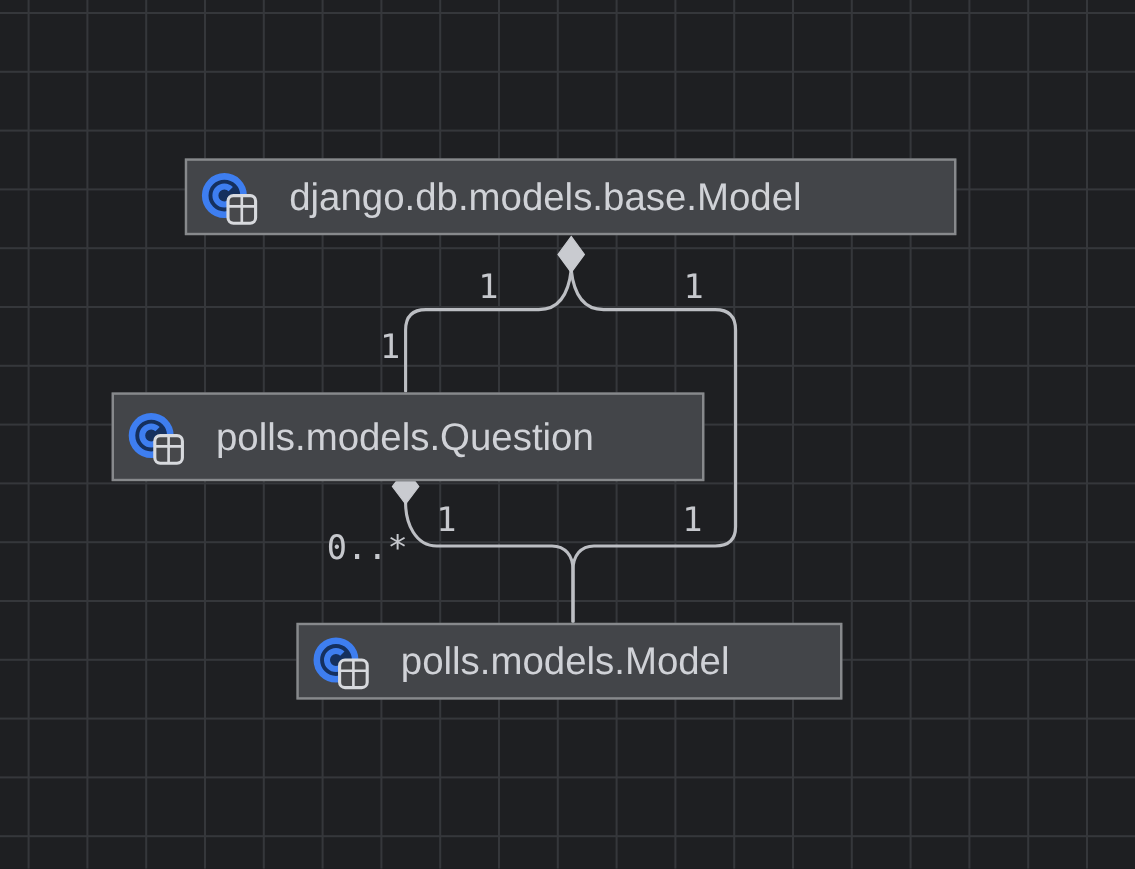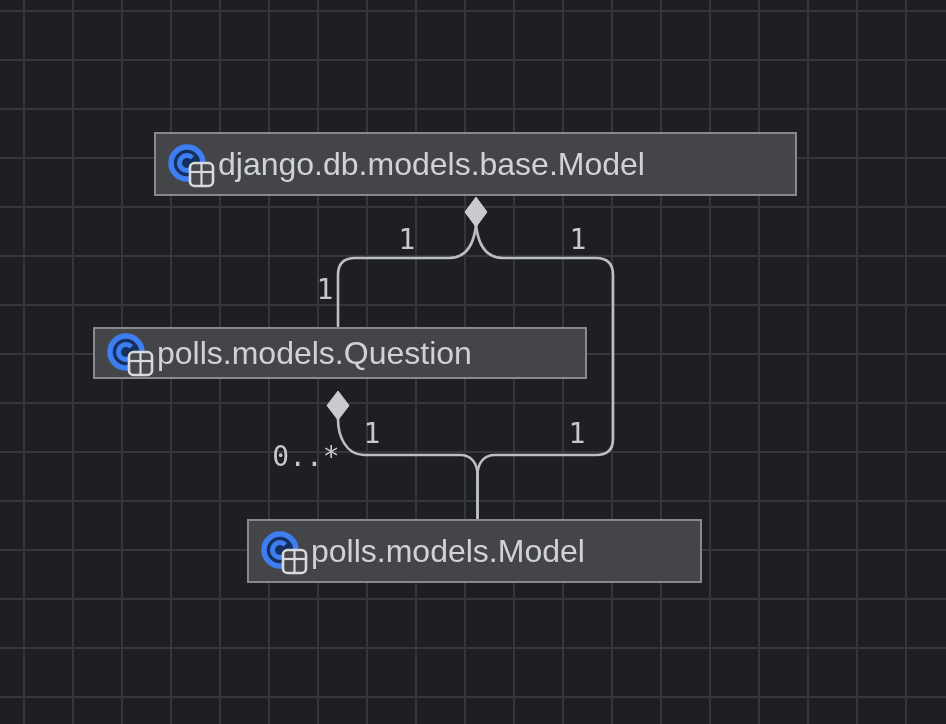--- a/index.html
+++ b/index.html
@@ -10,26 +10,26 @@
       linear-gradient(to right,#35373b 2px,transparent 2px),
       linear-gradient(to bottom,#35373b 2px,transparent 2px);
     background-size:49px 49px;
     background-position:23px 10px;
     font-family:"Liberation Sans",sans-serif;
   }
   .edges{position:absolute;left:0;top:0;width:946px;height:724px;}
   .edge-path{fill:none;stroke:#bcbec3;stroke-width:2.6;stroke-linecap:round;}
   .diamond{fill:#c9cbd0;stroke:#c9cbd0;stroke-width:1;}
   .node{
-    position:absolute;display:flex;align-items:center;gap:2px;
+    position:absolute;display:flex;align-items:center;gap:25px;
     padding:0 14px 0 10px;box-sizing:border-box;white-space:nowrap;
     background:#434549;border:2px solid #87898c;cursor:default;
   }
   .node-model{left:154px;top:132px;width:643px;height:64px;}
-  .node-question{left:93px;top:327px;width:494px;height:52px;}
+  .node-question{left:93px;top:327px;width:494px;height:74px;}
   .node-choice{left:247px;top:519px;width:455px;height:64px;}
   .node-label{font-size:32px;color:#d0d2d7;}
   .node-icon{flex:0 0 auto;margin-top:3px;}
   .mult{
     position:absolute;transform:translate(-50%,-50%);
     font-family:"DejaVu Sans Mono",monospace;font-size:28px;color:#c6c8cd;
   }
   .m-e0-src{left:407px;top:239px;}
   .m-e0-tgt{left:325px;top:289px;}
   .m-e1-src{left:578px;top:239px;}

